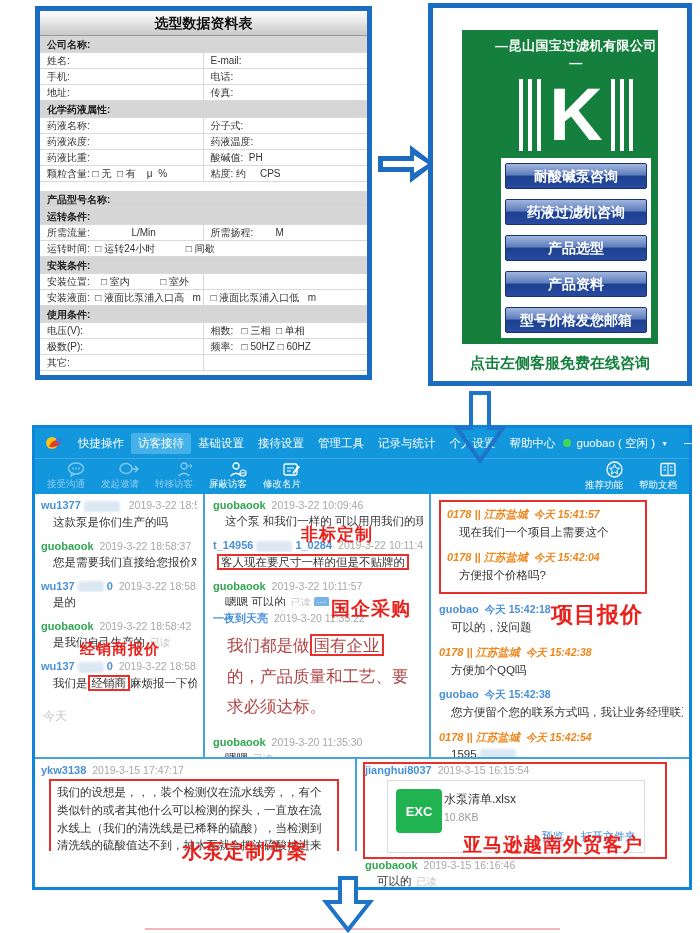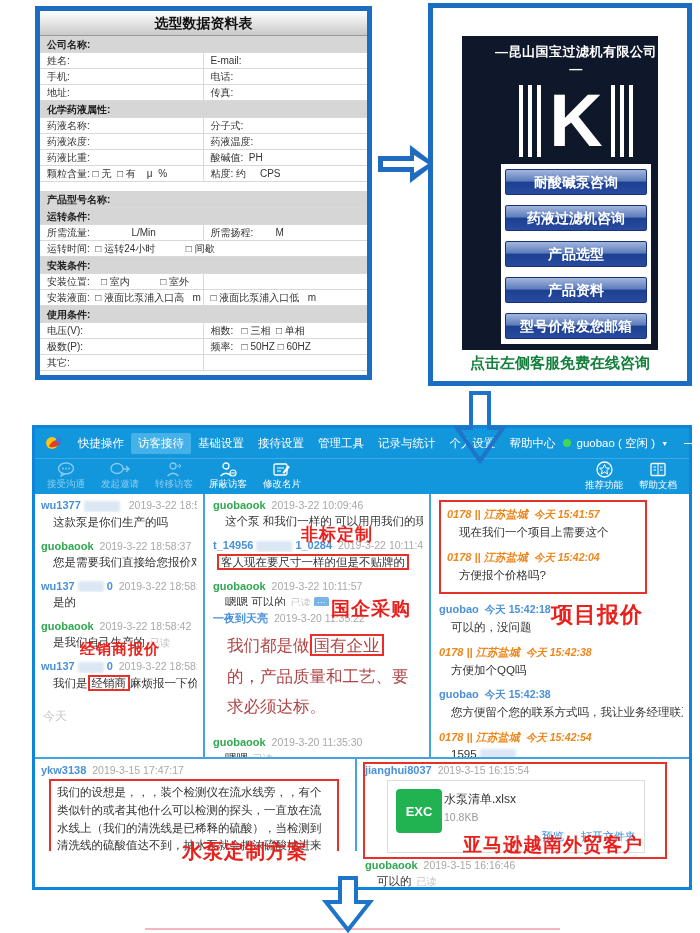--- a/index.html
+++ b/index.html
@@ -22,21 +22,21 @@
 
   
   .arrow-right { position:absolute; left:376px; top:140px; }
   .arrow-down-mid { position:absolute; left:451px; top:391px; z-index:12; }
   .arrow-down-bottom { position:absolute; left:322px; top:876px; z-index:12; }
   .pink-line { position:absolute; left:145px; top:928px; width:415px; height:2px; background:#f3b6bc; }
 
   
   .kpanel { position:absolute; left:428px; top:3px; width:264px; height:383px;
     border:5px solid #1a6dc0; background:#fff; }
-  .kcard { position:absolute; left:50%; transform:translateX(-50%); top:28px; width:196px; height:314px; background:#0f172a;padding-left:32px; }
+  .kcard { position:absolute; left:50%; transform:translateX(-50%); top:22px; width:196px; height:314px; background:#15803d;padding-left:32px; }
   .kheader { color:#fff; font-weight:bold; font-size:13px; text-align:center; padding-top:7px; letter-spacing:0.5px; }
   .klogo { display:flex; align-items:center; justify-content:center; height:86px; margin-top:2px; }
   .kbars { display:flex; gap:5px; }
   .kbar { width:4px; height:72px; background:#fff; }
   .kletter { color:#fff; font-size:74px; font-weight:bold; line-height:72px; padding:0 8px; font-family:"Liberation Sans",sans-serif; }
   .kbtns { margin:0 7px; }
   .kbtn-row { background:#fff; padding:5px 4px; }
   .kbtn { height:26px; line-height:25px; text-align:center; color:#fff; font-size:14px; font-weight:bold;
     border-radius:2px; border:1px solid #16337a; cursor:pointer;
     background:linear-gradient(#a3b7de 0%, #5e7dbd 45%, #1c4191 52%, #2a4a9f 100%); }
@@ -48,21 +48,21 @@
   .app-logo { width:20px; height:16px; margin:0 6px 0 4px; flex:none; }
   .menu-item { padding:3px 7px; cursor:pointer; white-space:nowrap; }
   .menu-item.active { background:#45b1e8; border-radius:2px; }
   .tb-right { margin-left:auto; display:flex; align-items:center; gap:6px; white-space:nowrap; }
   .status-dot { width:8px; height:8px; border-radius:50%; background:#43d854; display:inline-block; }
   .caret { font-size:7px; }
   .win-controls { display:flex; gap:9px; margin-left:10px; font-size:12px; }
   .win-controls span { cursor:pointer; }
 
   .toolbar { height:36px; background:#1296dc; border-top:1px solid #3fa9e4; display:flex; align-items:center; padding:0 12px; gap:16px; }
-  .tool { display:flex; flex-direction:column; align-items:center; color:#fff; font-size:9.5px; gap:1px; cursor:pointer; }
+  .tool { display:flex; flex-direction:column; align-items:flex-end; color:#fff; font-size:9.5px; gap:1px; cursor:pointer; }
   .tool.dim { opacity:0.5; }
   .tool svg { display:block; }
   .toolbar .spacer-flex { flex:1; }
 
   .content { position:relative; height:393px; background:#fff; overflow:hidden; }
   .pane { position:absolute; overflow:hidden; background:#fff; }
   .c1 { left:0; top:0; width:170px; height:263px; border-right:2px solid #45a3e2; }
   .c2t { left:172px; top:0; width:224px; height:116px; border-right:2px solid #45a3e2; border-bottom:2px solid #45a3e2; }
   .c2b { left:172px; top:112px; width:224px; height:151px; border-right:2px solid #45a3e2; }
   .c3 { left:398px; top:0; width:256px; height:263px; }

